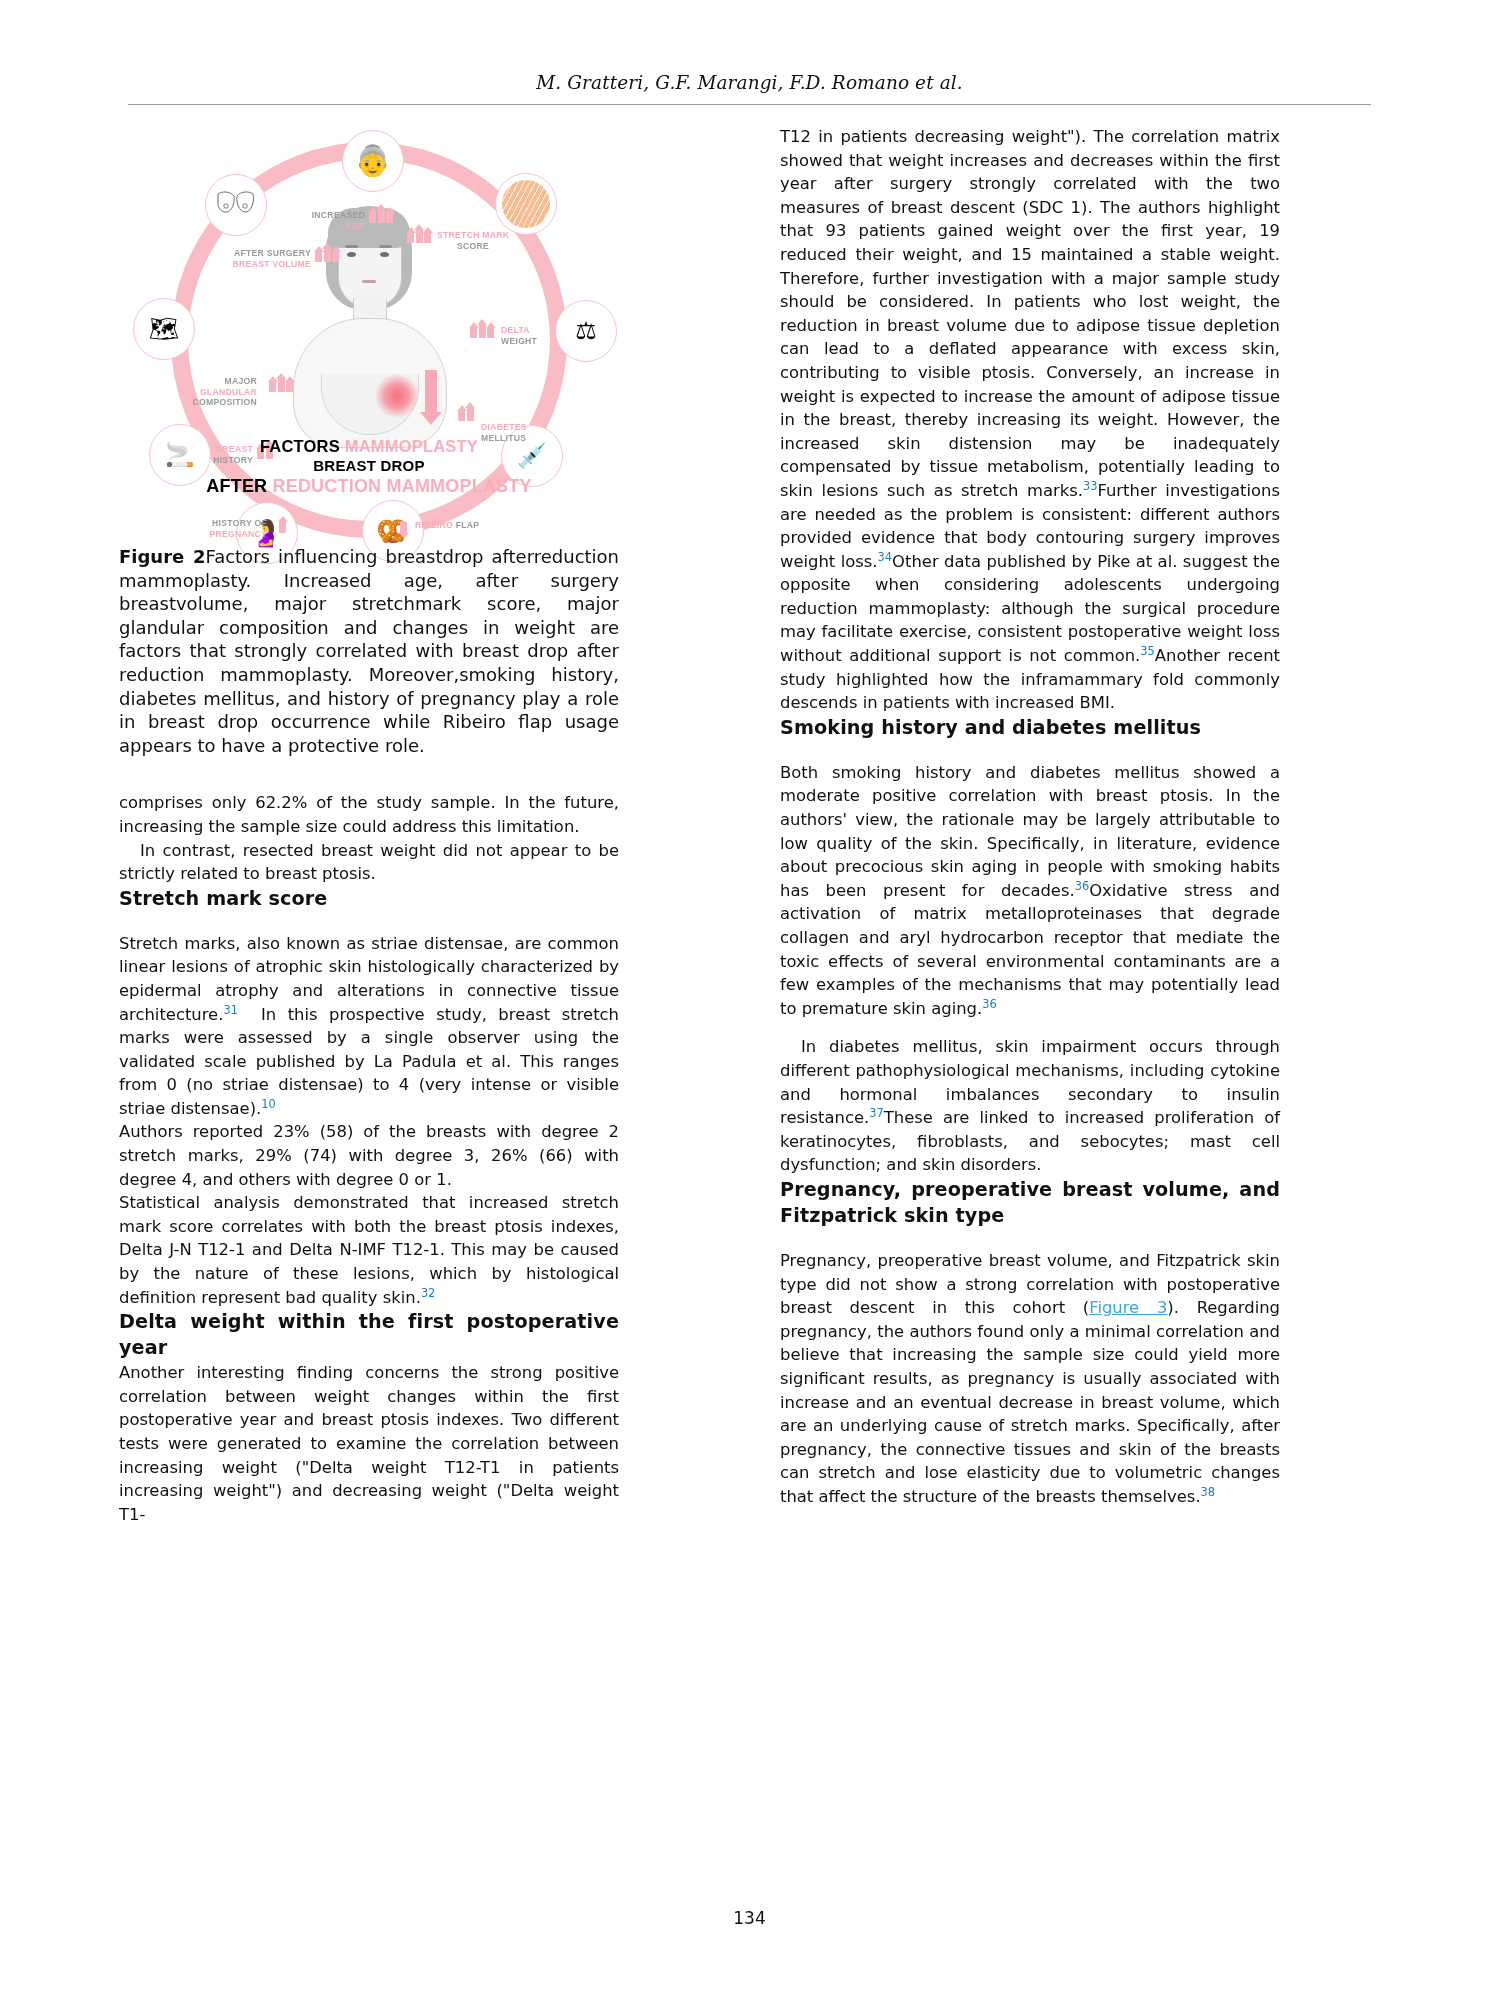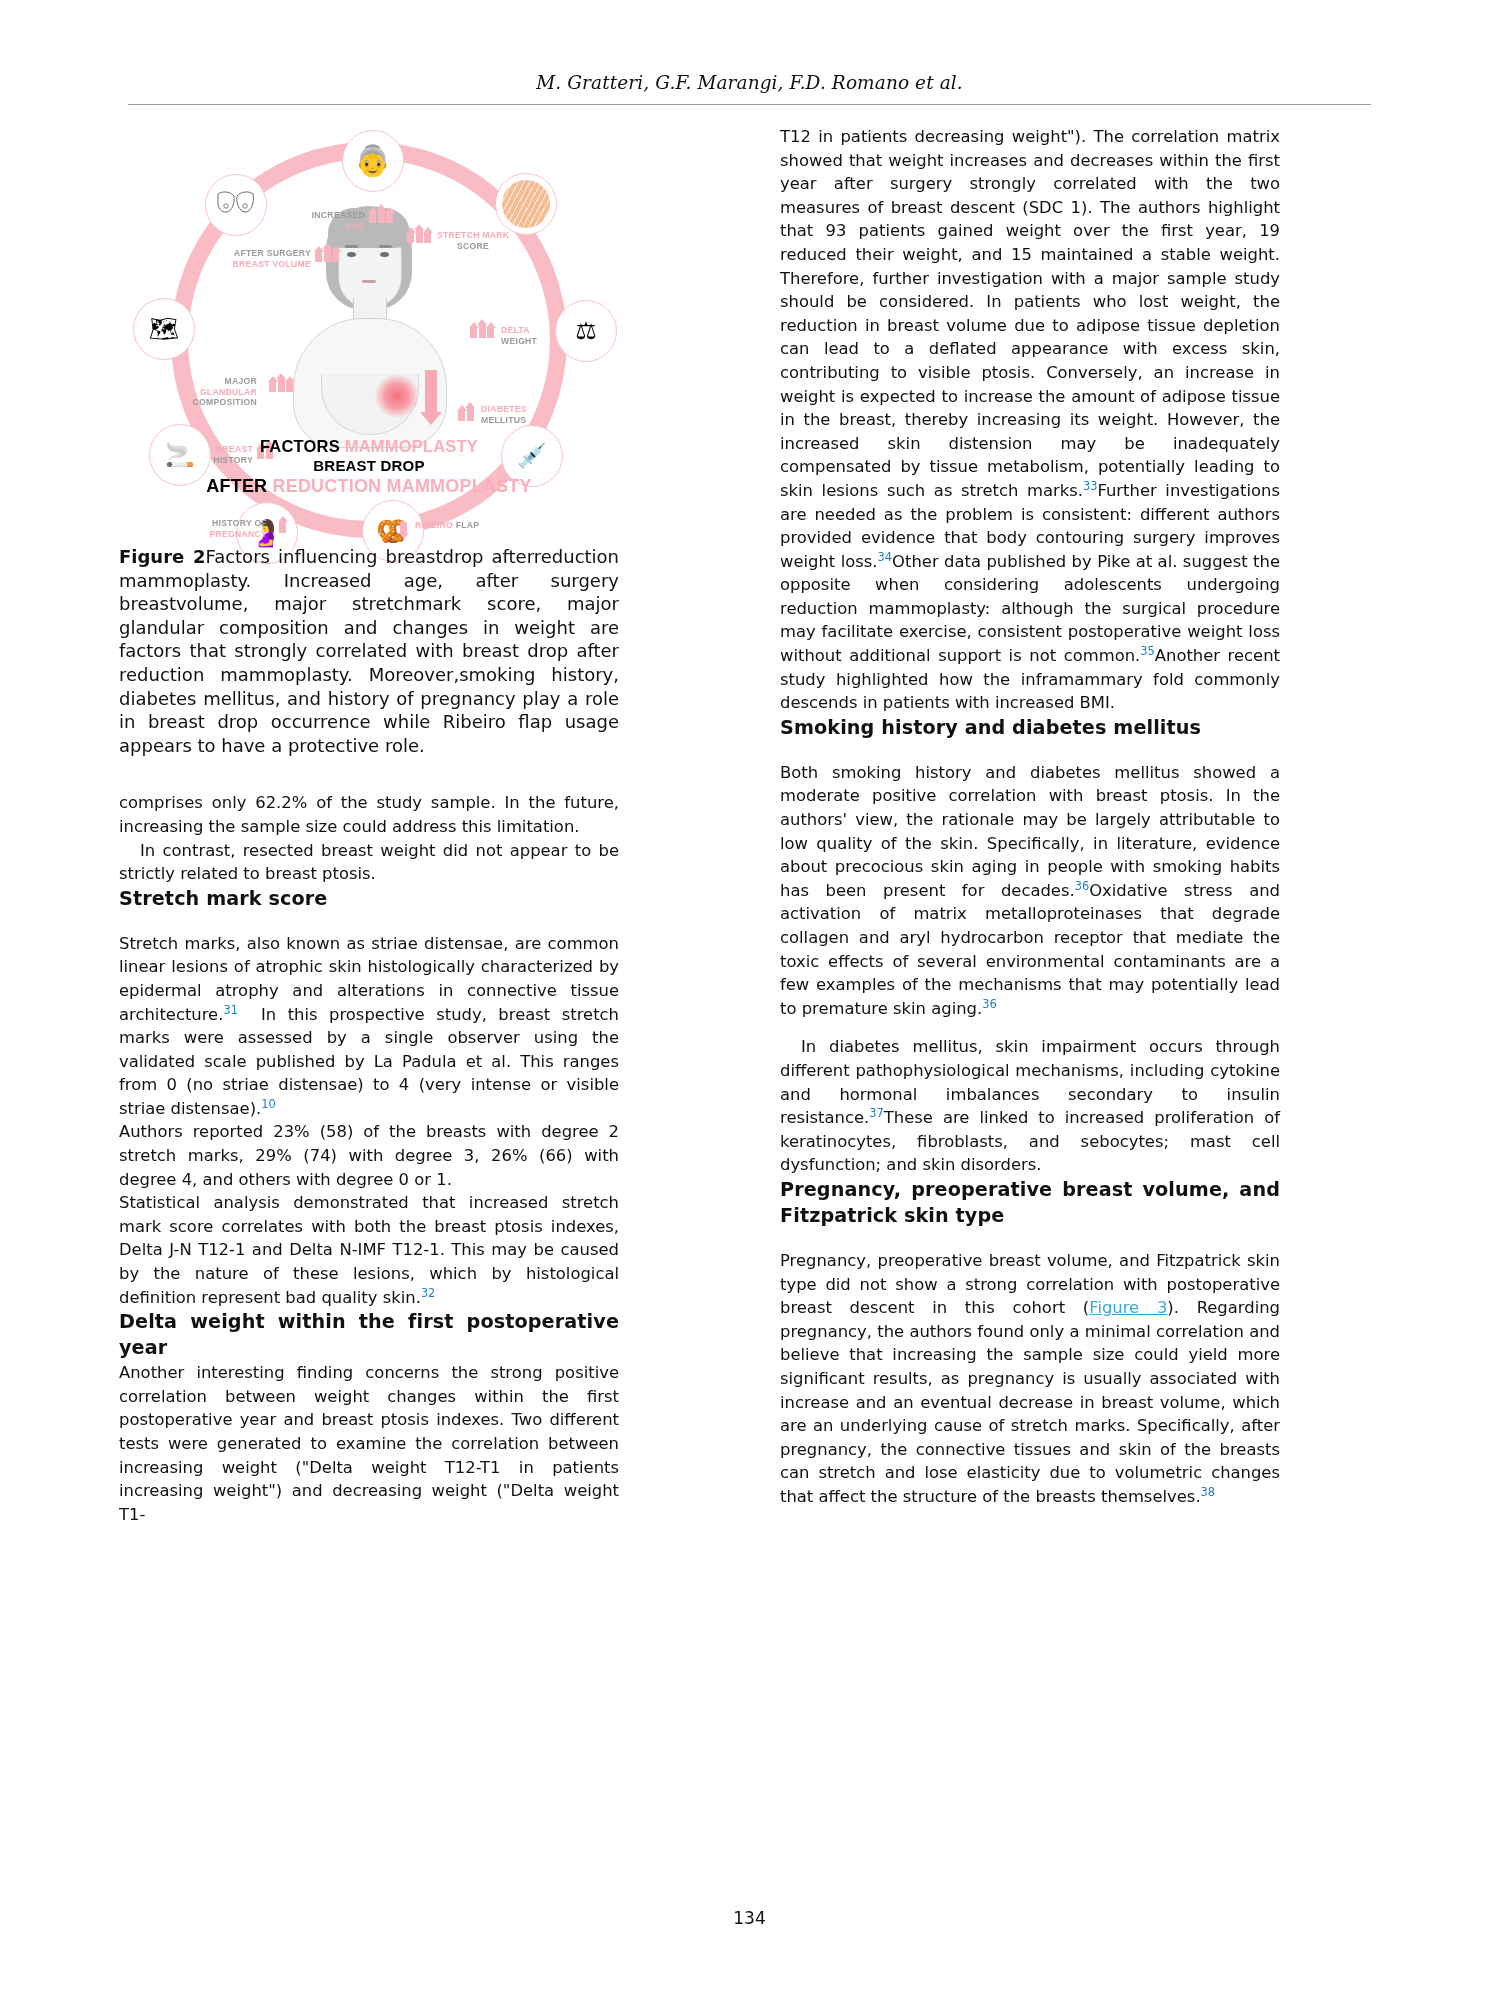--- a/index.html
+++ b/index.html
@@ -340,21 +340,21 @@
       </div>
       <div class="arrows" style="left:351px; top:204px; height:16px;">
         <i class="arw up" style="height:11px"></i>
           <i class="arw up" style="height:14px"></i>
           <i class="arw up" style="height:11px"></i>
       </div>
 
       <div class="node node-diabetes">
         <span class="glyph" style="font-size:24px">💉</span>
       </div>
-      <div class="lab" style="left:362px; top:286px; width:90px;">
+      <div class="lab" style="left:362px; top:304px; width:90px;">
         <span class="p">DIABETES</span><br>
         <span class="g">MELLITUS</span>
       </div>
       <div class="arrows" style="left:339px; top:287px; height:16px;">
         <i class="arw up" style="height:11px"></i>
           <i class="arw up" style="height:14px"></i>
       </div>
 
       <div class="node node-ribeiro">
         <span class="glyph" style="font-size:26px">🥨</span>

